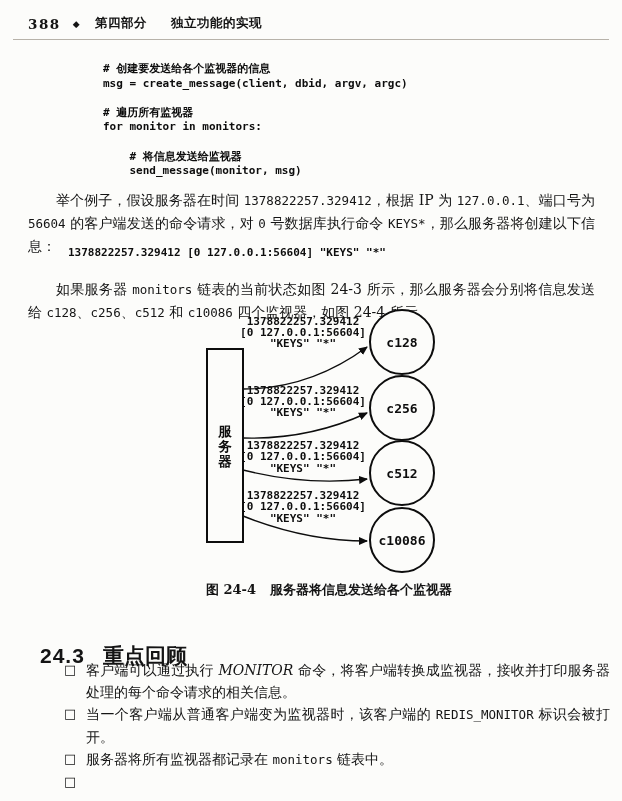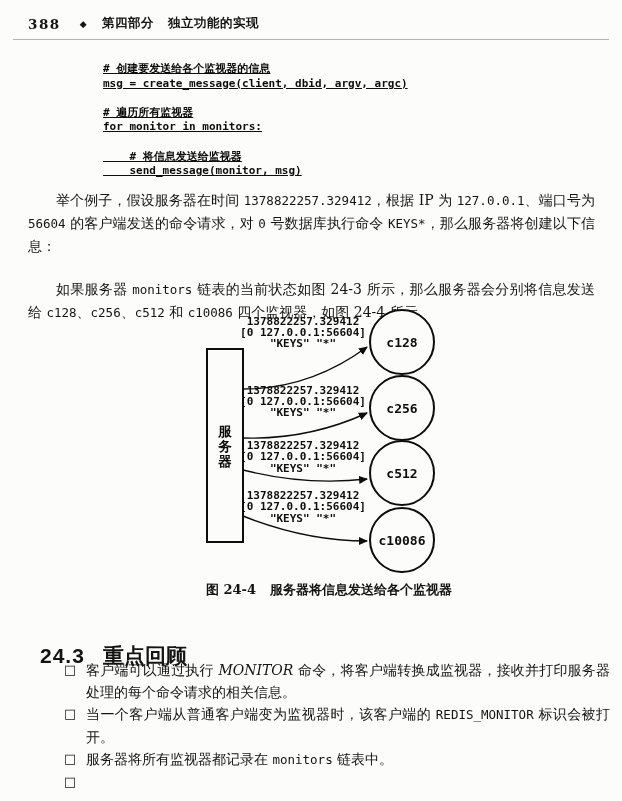--- a/index.html
+++ b/index.html
@@ -6,30 +6,30 @@
   .page{
     position:relative;width:622px;height:801px;margin:0 auto;
     background:#fcfcfa;color:#141414;
     font-family:"DejaVu Serif",serif;overflow:hidden;
   }
   
   .pg-header{
     position:absolute;left:28px;top:15px;display:flex;align-items:center;
     font-weight:bold;font-size:12.5px;letter-spacing:.5px;
   }
-  .pg-header .num{font-size:13.5px;letter-spacing:1.5px;margin-right:19px;}
+  .pg-header .num{font-size:13.5px;letter-spacing:1.5px;margin-right:12px;}
   .pg-header .diamond{font-size:9px;margin-right:15px;}
-  .pg-header .part{margin-right:14px;}
+  .pg-header .part{margin-right:24px;}
   .header-rule{position:absolute;left:13px;right:13px;top:39px;border-top:1px solid #b7b2a9;}
   
   pre.code{
     margin:0;font-family:"DejaVu Sans Mono","Liberation Mono",monospace;
     font-weight:bold;font-size:11px;line-height:14.6px;color:#0d0d0d;
   }
-  .code-block{position:absolute;left:103px;top:62px;text-decoration:underline;}
+  .code-block{position:absolute;left:103px;top:62px;}
   .code-msg-line{position:absolute;left:68px;top:246px;}
   
   .par{
     position:absolute;left:28px;width:567px;font-size:14px;line-height:23px;
     text-align:justify;text-indent:28px;
   }
   .par-1{top:183px;margin-top:6px;}
   .par-2{top:264px;}
   .seg-code{font-family:"DejaVu Sans Mono","Liberation Mono",monospace;font-size:12.5px;font-weight:500;}
   .seg-italic{font-style:italic;}
@@ -76,20 +76,21 @@
 msg = create_message(client, dbid, argv, argc)
 
 # 遍历所有监视器
 for monitor in monitors:
 
     # 将信息发送给监视器
     send_message(monitor, msg)</pre>
 
   <p class="par par-1"><span>举个例子，假设服务器在时间 </span><span class="seg-code">1378822257.329412</span><span>，根据 IP 为 </span><span class="seg-code">127.0.0.1</span><span>、端口号为 </span><span class="seg-code">56604</span><span> 的客户端发送的命令请求，对 </span><span class="seg-code">0</span><span> 号数据库执行命令 </span><span class="seg-code">KEYS*</span><span>，那么服务器将创建以下信息：</span></p>
 
+  <pre class="code code-msg-line">1378822257.329412 [0 127.0.0.1:56604] "KEYS" "*"</pre>
 
   <p class="par par-2"><span>如果服务器 </span><span class="seg-code">monitors</span><span> 链表的当前状态如图 24-3 所示，那么服务器会分别将信息发送给 </span><span class="seg-code">c128</span><span>、</span><span class="seg-code">c256</span><span>、</span><span class="seg-code">c512</span><span> 和 </span><span class="seg-code">c10086</span><span> 四个监视器，如图 24-4 所示。</span></p>
 
   <div class="figure">
     <svg class="fig-svg" width="622" height="270" viewBox="0 0 622 270">
       <defs>
         <marker id="ah" markerWidth="9" markerHeight="8" refX="8" refY="4" orient="auto" markerUnits="userSpaceOnUse">
           <path d="M0,0 L9,4 L0,8 z" fill="#0d0d0d"></path>
         </marker>
       </defs>

